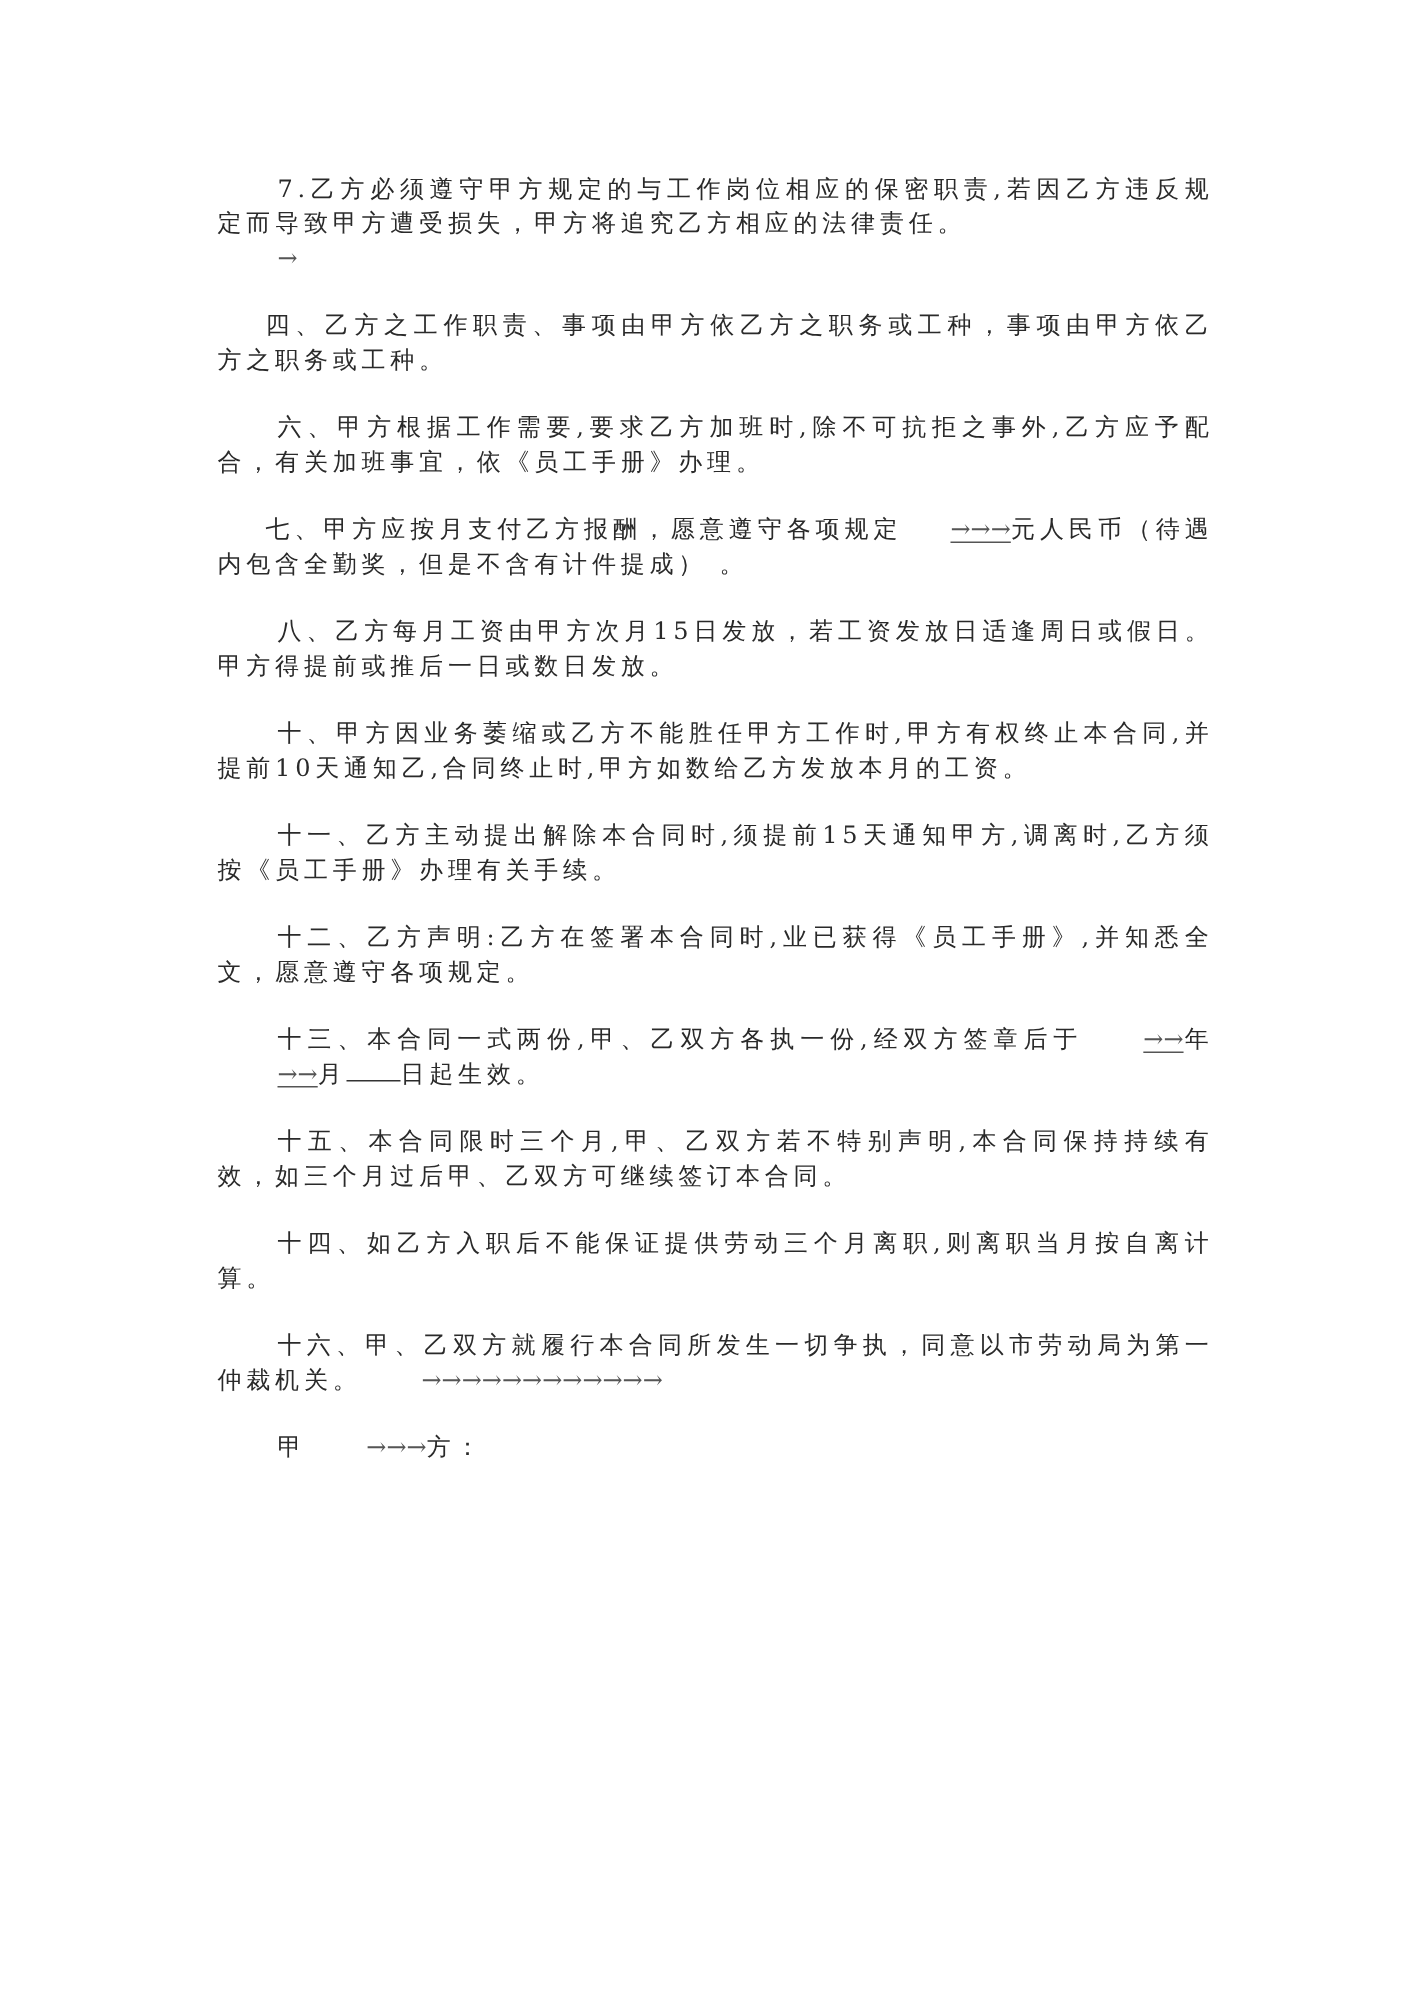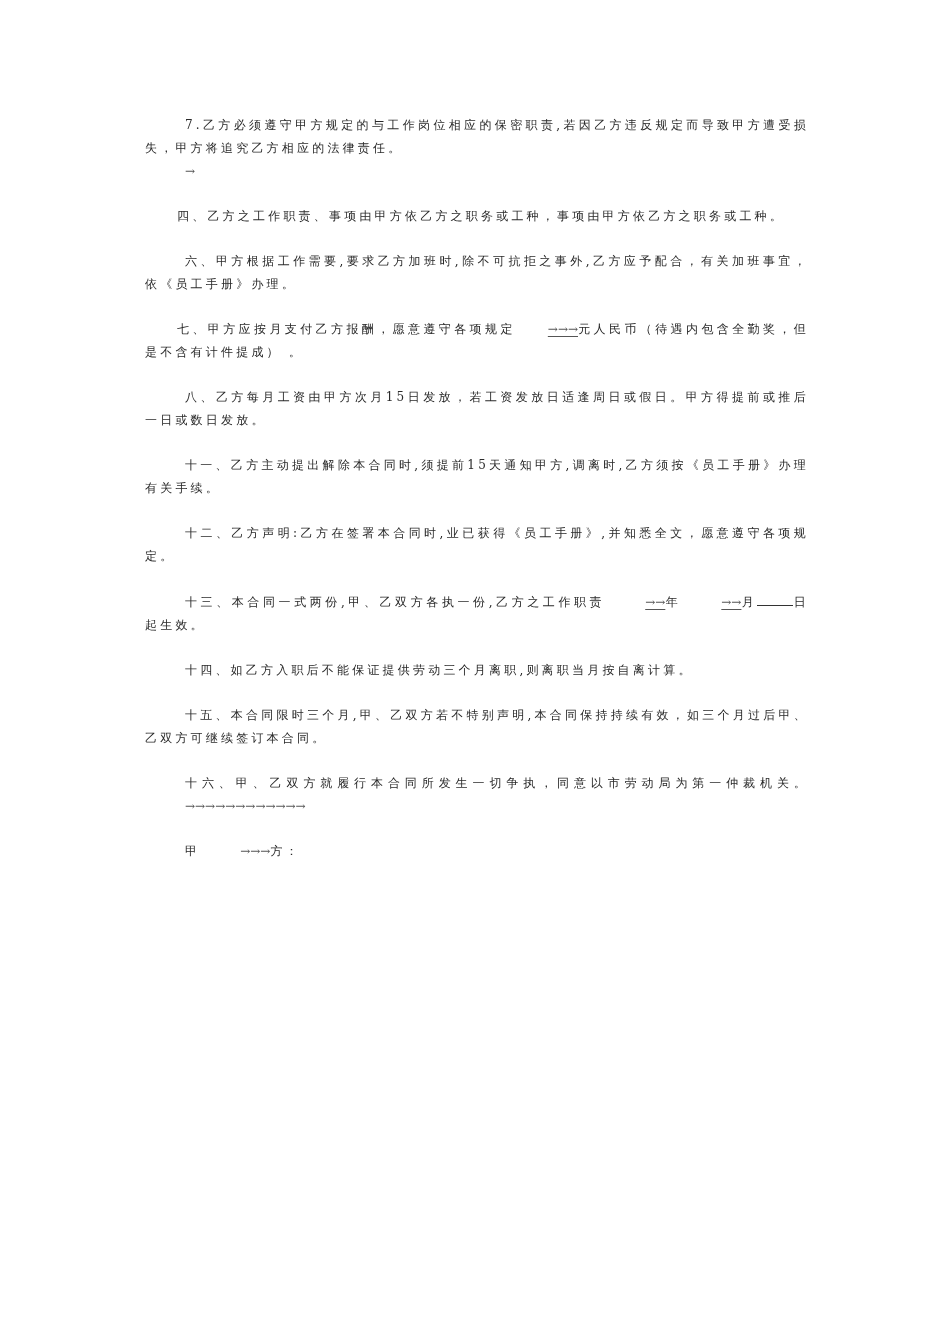--- a/index.html
+++ b/index.html
@@ -1,20 +1,20 @@
 <!DOCTYPE html>
 <html><head>
 <meta charset="utf-8">
 <style>
   html, body { margin: 0; padding: 0; background: #ffffff; }
   body { width: 950px; height: 1344px; position: relative; overflow: hidden; }
   .page {
     position: absolute; left: 145px; top: 114px; width: 664px;
     font-family: "DejaVu Serif", "Liberation Serif", serif;
-    font-size: 12px; line-height: 23px; color: #2a2a2a;
+    font-size: 16px; line-height: 23px; color: #2a2a2a;
     letter-spacing: 3.2px; text-align: justify;
   }
   .para { margin: 0 0 22px 0; text-indent: 32px; }
   .para.extra { text-indent: 40px; }
   .arrow { display: inline-block; letter-spacing: 0; color: #555; }
   .blank { text-decoration: underline; text-underline-offset: 3px; }
   .blank-empty { display: inline-block; width: 36px; border-bottom: 1px solid #333; height: 15px; vertical-align: baseline; }
   .sig { margin: 0 0 22px 0; text-indent: 40px; }
 </style>
 </head>
@@ -27,29 +27,30 @@
   <p class="para"><span>四、乙方之工作职责、事项由甲方依乙方之职务或工种，事项由甲方依乙方之职务或工种。</span></p>
 
 
   <p class="para extra"><span>六、甲方根据工作需要,要求乙方加班时,除不可抗拒之事外,乙方应予配合，有关加班事宜，依《员工手册》办理。</span></p>
 
   <p class="para"><span>七、甲方应按月支付乙方报酬，愿意遵守各项规定</span><span class="arrow blank">→→→</span><span>元人民币（待遇内包含全勤奖，但是不含有计件提成）  。</span></p>
 
   <p class="para extra"><span>八、乙方每月工资由甲方次月15日发放，若工资发放日适逢周日或假日。甲方得提前或推后一日或数日发放。</span></p>
 
 
+  <p class="para extra"><span>十、甲方因业务萎缩或乙方不能胜任甲方工作时,甲方有权终止本合同,并提前10天通知乙,合同终止时,甲方如数给乙方发放本月的工资。</span></p>
 
   <p class="para extra"><span>十一、乙方主动提出解除本合同时,须提前15天通知甲方,调离时,乙方须按《员工手册》办理有关手续。</span></p>
 
   <p class="para extra"><span>十二、乙方声明:乙方在签署本合同时,业已获得《员工手册》,并知悉全文，愿意遵守各项规定。</span></p>
 
-  <p class="para extra"><span>十三、本合同一式两份,甲、乙双方各执一份,乙方之工作职责</span><span class="arrow blank">→→</span><span>年</span><span class="arrow blank">→→</span><span>月</span><span class="blank-empty"></span><span>日起生效。</span></p>
+  <p class="para extra"><span>十三、本合同一式两份,甲、乙双方各执一份,经双方签章后于</span><span class="arrow blank">→→</span><span>年</span><span class="arrow blank">→→</span><span>月</span><span class="blank-empty"></span><span>日起生效。</span></p>
+
+  <p class="para extra"><span>十五、本合同限时三个月,甲、乙双方若不特别声明,本合同保持持续有效，如三个月过后甲、乙双方可继续签订本合同。</span></p>
 
   <p class="para extra"><span>十四、如乙方入职后不能保证提供劳动三个月离职,则离职当月按自离计算。</span></p>
-
-  <p class="para extra"><span>十五、本合同限时三个月,甲、乙双方若不特别声明,本合同保持持续有效，如三个月过后甲、乙双方可继续签订本合同。</span></p>
 
   <p class="para extra"><span>十六、甲、乙双方就履行本合同所发生一切争执，同意以市劳动局为第一仲裁机关。</span><span class="arrow">→→→→→→→→→→→→</span></p>
 
 
   <p class="sig"><span>甲</span><span class="arrow">→→→</span><span>方：</span></p>
 
 </div>
 
 </body></html>

